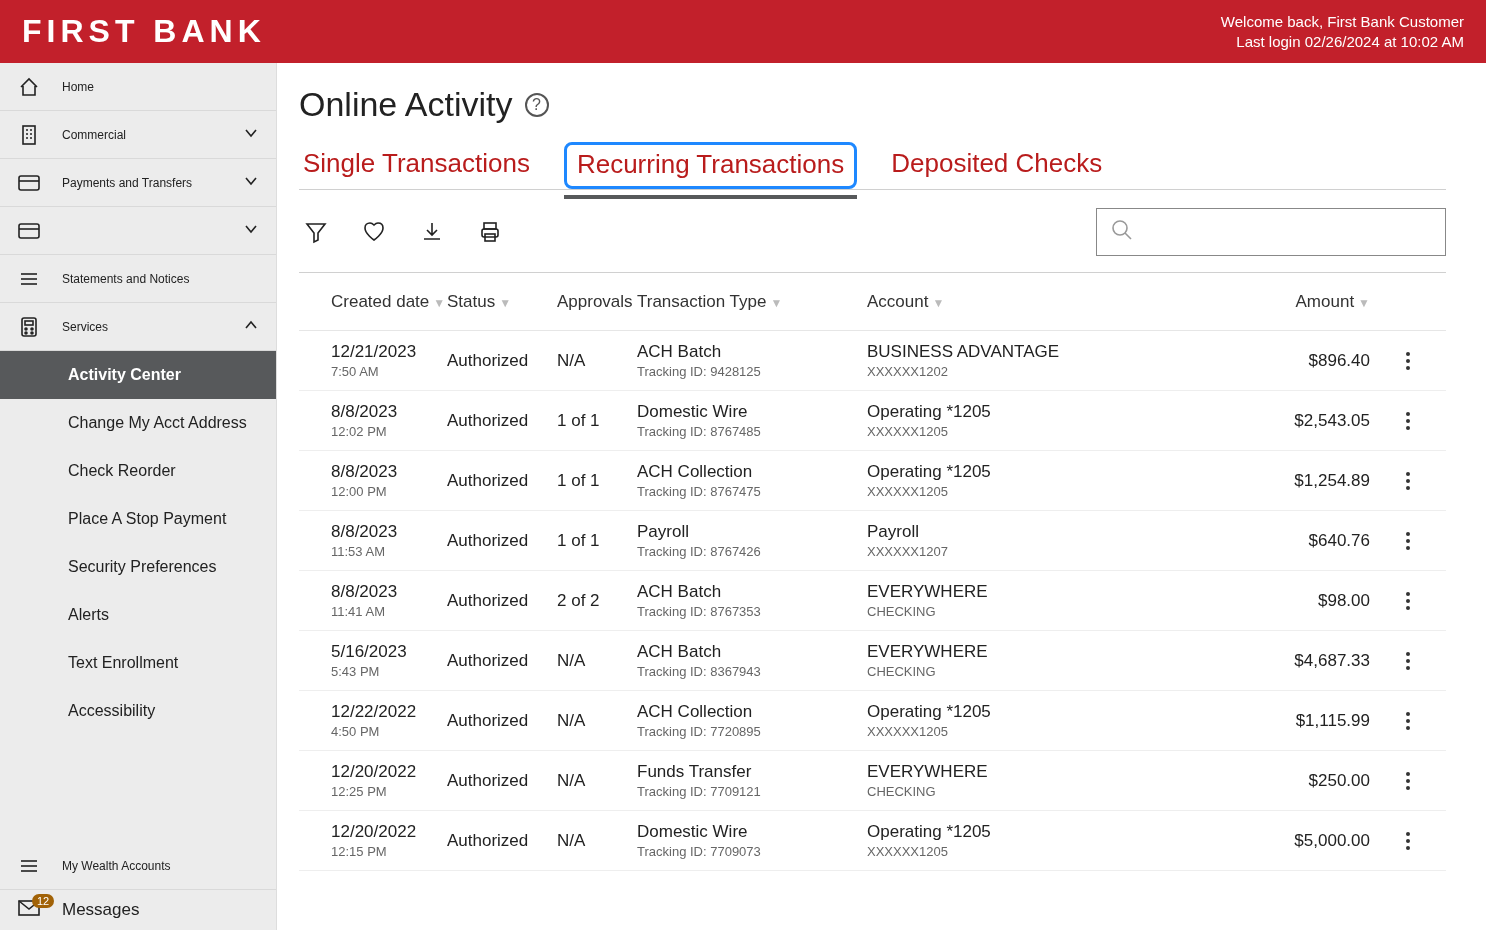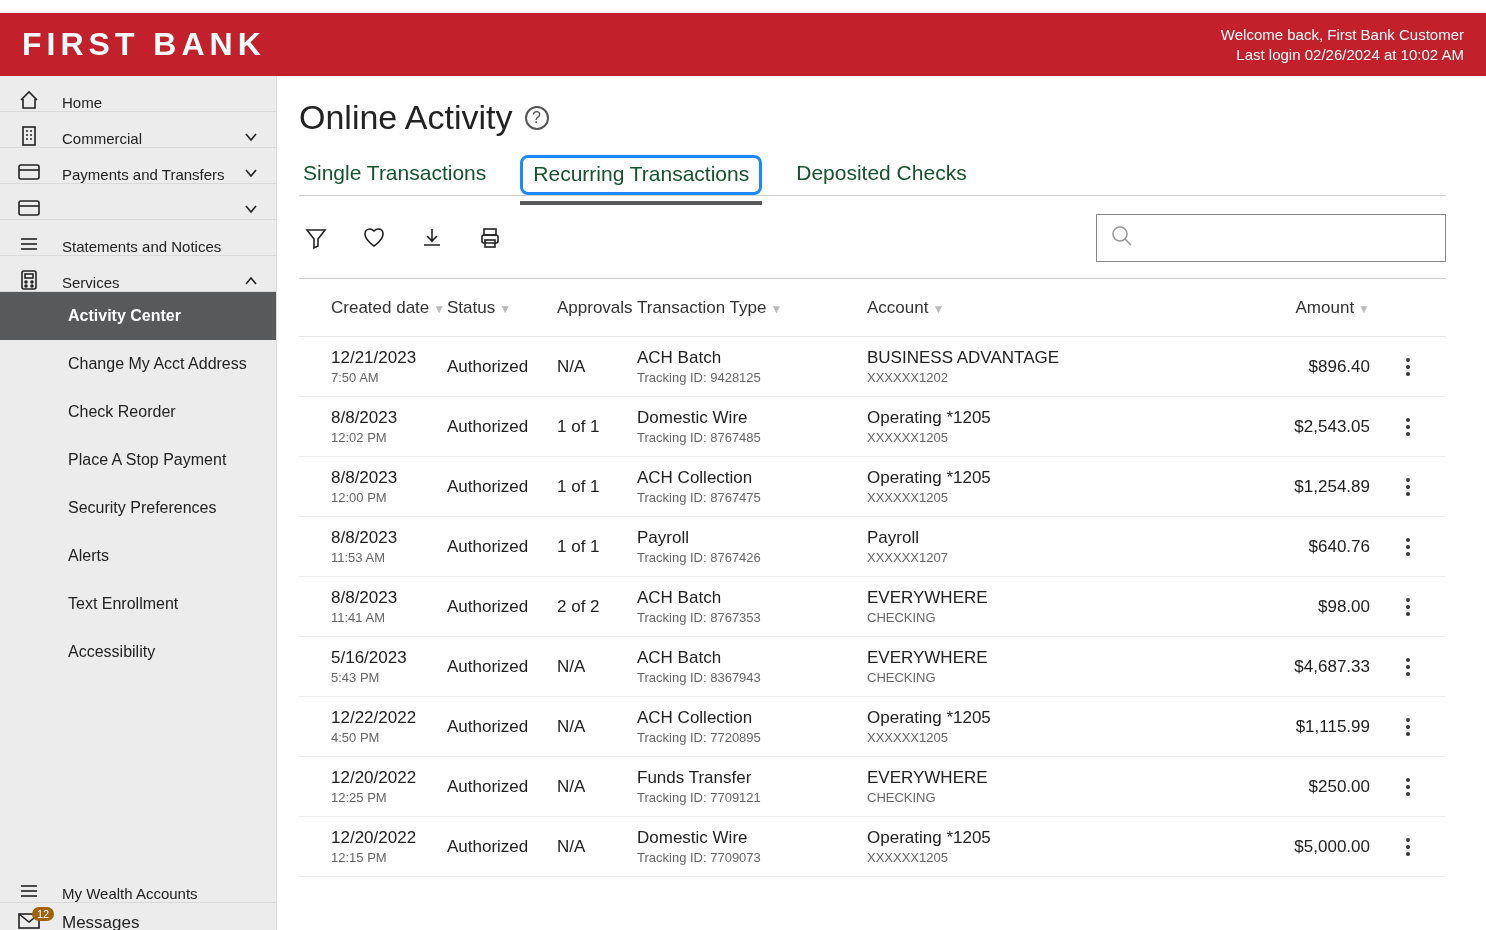--- a/index.html
+++ b/index.html
@@ -1,33 +1,33 @@
 <!DOCTYPE html>
 <html><head>
 <meta charset="utf-8">
 <style>
   * { box-sizing: border-box; margin: 0; padding: 0; }
   body { font-family: -apple-system, "Segoe UI", Arial, sans-serif; background: #fff; color: #222; width:1486px; height:930px; overflow:hidden; }
-  .header { background: #c2202b; color: #fff; height:63px; display:flex; align-items:center; justify-content:space-between; padding:0 22px;margin-top:13px; }
+  .header { background: #c2202b; color: #fff; height:63px; display:flex; align-items:center; justify-content:space-between; padding:0 22px; }
   .logo { font-weight:800; letter-spacing:5px; font-size:32px; }
   .welcome { text-align:right; font-size:15px; line-height:1.3; }
   .columns { display:flex; height:calc(930px - 63px); }
   .sidebar { width:277px; background:#ececec; border-right:1px solid #ddd; display:flex; flex-direction:column; overflow:hidden; }
-  .nav-item { display:flex; align-items:flex-end; height:36px; padding:0 18px; border-bottom:1px solid #d9d9d9; cursor:pointer; font-size:15px; color:#222; }
+  .nav-item { display:flex; align-items:center; height:48px; padding:0 18px; border-bottom:1px solid #d9d9d9; cursor:pointer; font-size:12px; color:#222; }
   .nav-item:first-child { border-top:none; }
   .nav-item .nav-icon { width:22px; height:22px; margin-right:22px; display:flex; align-items:center; justify-content:center; }
   .nav-item .chev { margin-left:auto; }
   .sub-item { height:48px; display:flex; align-items:center; padding-left:68px; font-size:16px; color:#222; cursor:pointer; border-bottom:none; }
   .sub-item.active { background:#57595b; color:#fff; font-weight:600; }
   .bottom-area { margin-top:auto; }
   .main { flex:1; padding:22px 40px 0 22px; overflow:hidden; background:#fff; }
   .page-title { font-size:34px; font-weight:400; display:flex; align-items:center; gap:12px; margin-bottom:18px; }
   .help-circle { width:24px; height:24px; border:2px solid #555; border-radius:50%; display:flex; align-items:center; justify-content:center; font-size:16px; color:#555;}
   .tabs { display:flex; gap:30px; border-bottom:1px solid #d0d0d0; padding-bottom:0; margin-bottom:18px; }
-  .tab { font-size:21px; padding:6px 4px 10px 4px; cursor:pointer; color:#14532d; }
+  .tab { font-size:26px; padding:6px 4px 10px 4px; cursor:pointer; color:#b91c1c; }
   .tab.active { border:3px solid #1e88ff; border-radius:8px; padding:4px 10px; position:relative; }
   .tab.active::after { content:""; position:absolute; left:-3px; right:-3px; bottom:-13px; height:4px; background:#57595b; }
   .toolbar { display:flex; align-items:center; justify-content:space-between; border-bottom:1px solid #d0d0d0; padding-bottom:16px; }
   .tool-icons { display:flex; gap:32px; padding-left:4px;}
   .tool-icons .ticon { width:26px; height:26px; cursor:pointer; display:flex; align-items:center; justify-content:center;}
   .search-box { width:350px; height:48px; border:1px solid #888; display:flex; align-items:center; padding:0 14px; gap:12px; }
   .search-box input { border:none; outline:none; font-size:18px; flex:1; color:#555; background:transparent;}
   .table { margin-top:0; }
   .thead { display:flex; align-items:center; height:58px; font-size:17px; color:#333; border-bottom:1px solid #e6e6e6; padding:0 8px;}
   .col-date { width:140px; padding-left:24px; }

